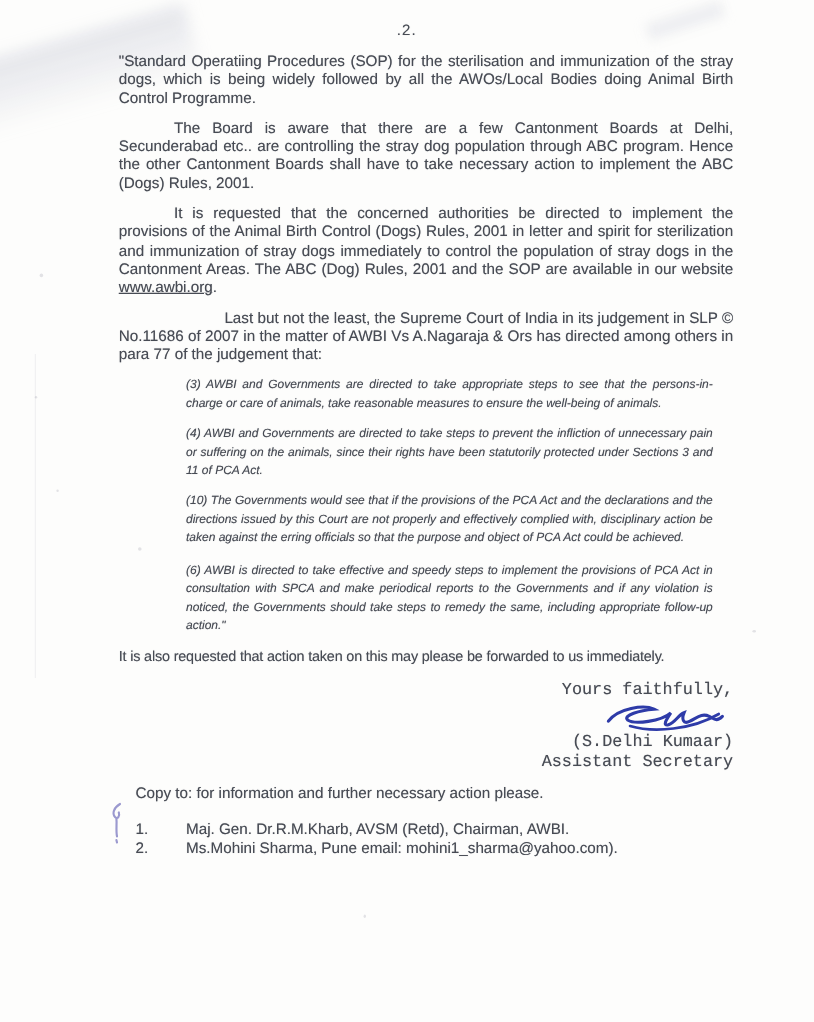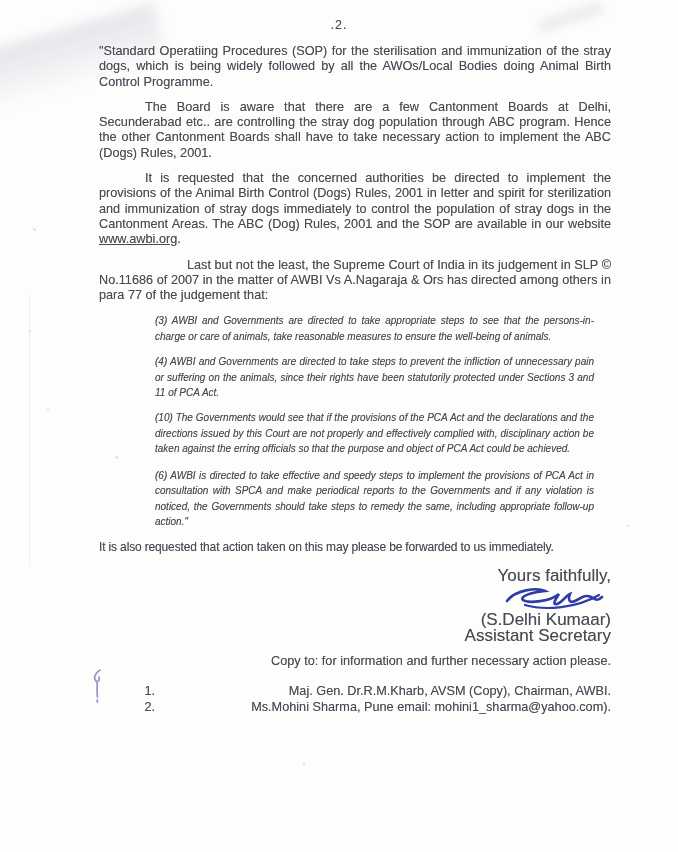--- a/index.html
+++ b/index.html
@@ -53,30 +53,30 @@
   .quote {
     font-style: italic;
     font-size: 10px; line-height: 15.4px; text-align: justify;
     margin: 0 17px 10px 56px;
     text-shadow: 0 0 0.6px rgba(71,75,84,0.5);
   }
   .quote.tall { margin-bottom: 11px; }
 
   .closing-block {
     margin-top: 12px; text-align: right;
-    font-size: 17px; line-height: 15.5px;
+    font-size: 14px; line-height: 15.5px;
     text-shadow: 0 0 0.6px rgba(71,75,84,0.5);
+    font-family: Liberation Mono, monospace;
   }
   .sig-svg { display: block; margin: 1px 2px 0 auto; }
 
   .copy-block {
     margin-top: 11px; padding-left: 14px;
     font-size: 12.7px; line-height: 15.8px;
     text-shadow: 0 0 0.6px rgba(71,75,84,0.5);
-    text-align: right;
   }
   .copy-items { margin-top: 14px; }
   .copy-item { display: flex; }
   .copy-item .num { flex: 0 0 42px; width: 42px; }
   .copy-item .txt { flex: 1; }
 </style>
 </head>
 <body>
 
 <div class="page">
@@ -129,21 +129,21 @@
       </svg>
       <div>(S.Delhi Kumaar)</div>
       <div>Assistant Secretary</div>
     </div>
 
     <div class="copy-block">
       <div>Copy to: for information and further necessary action please.</div>
       <div class="copy-items">
         <div class="copy-item">
           <span class="num">1.</span>
-          <span class="txt">Maj. Gen. Dr.R.M.Kharb, AVSM (Copy), Chairman, AWBI.</span>
+          <span class="txt">Maj. Gen. Dr.R.M.Kharb, AVSM (Retd), Chairman, AWBI.</span>
         </div>
         <div class="copy-item">
           <span class="num">2.</span>
           <span class="txt">Ms.Mohini Sharma, Pune email: mohini1_sharma@yahoo.com).</span>
         </div>
       </div>
     </div>
 
   </div>
 </div>

